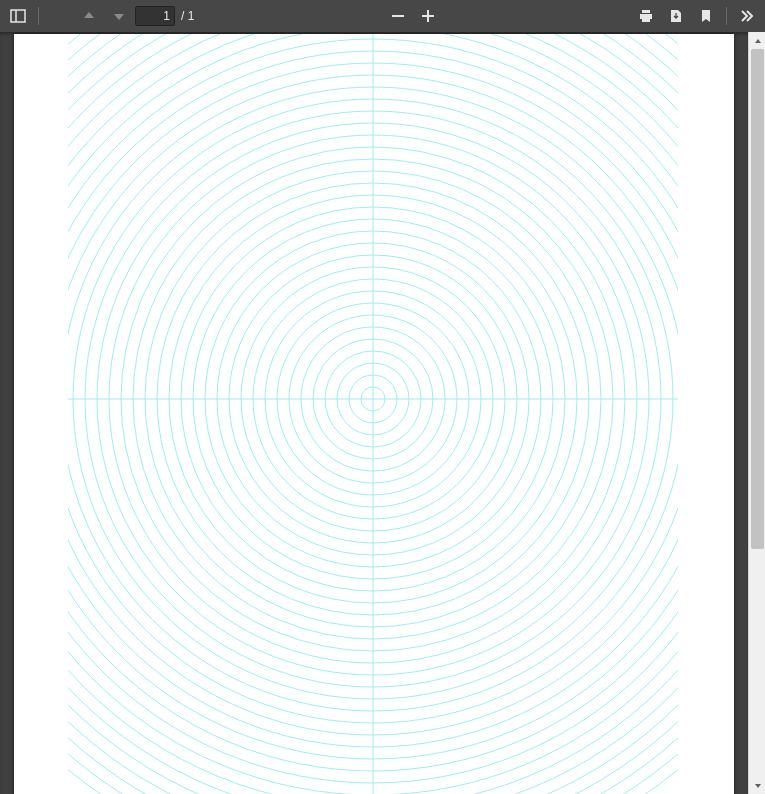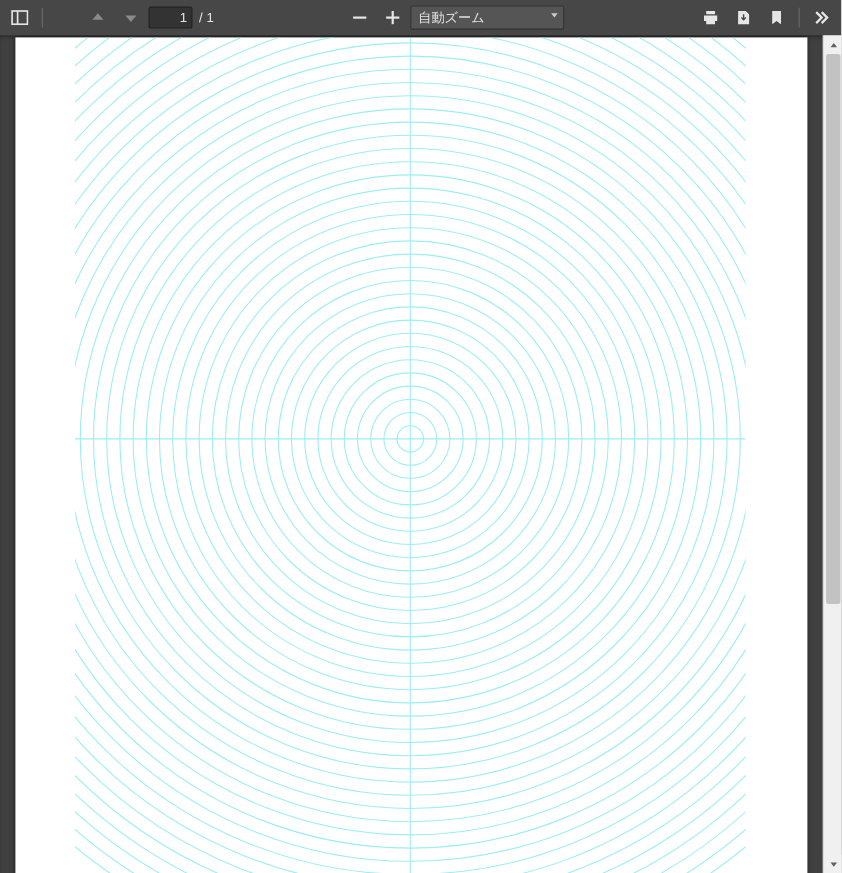--- a/index.html
+++ b/index.html
@@ -136,25 +136,20 @@
   <div class="tb-btn">
     <svg viewBox="0 0 16 16">
         <rect x="2" y="7" width="12" height="2"></rect>
       </svg>
   </div>
   <div class="tb-btn">
     <svg viewBox="0 0 16 16">
         <rect x="2" y="7" width="12" height="2"></rect>
         <rect x="7" y="2" width="2" height="12"></rect>
       </svg>
-  </div>
-  <div class="zoom-wrap">
-    <select class="zoom-select">
-      <option>自動ズーム</option>
-    </select>
   </div>
 
   <div class="spacer-flex"></div>
 
   <div class="tb-btn">
     <svg viewBox="0 0 16 16">
         <path d="M4 2h8v3H4zM2 6h12v5h-2v3H4v-3H2zM5 10h6v3H5z" fill="#e6e6e6"></path>
       </svg>
   </div>
   <div class="tb-btn">

